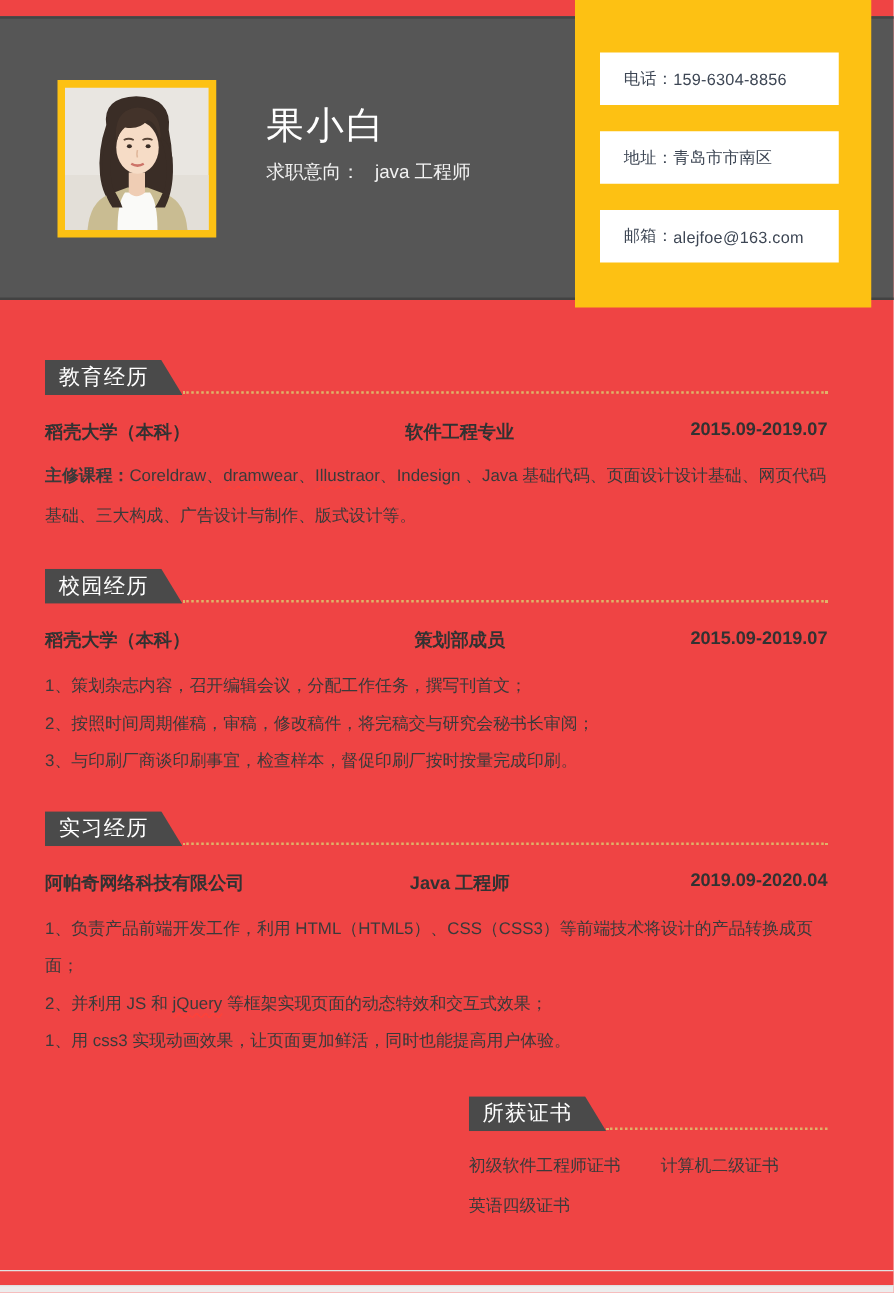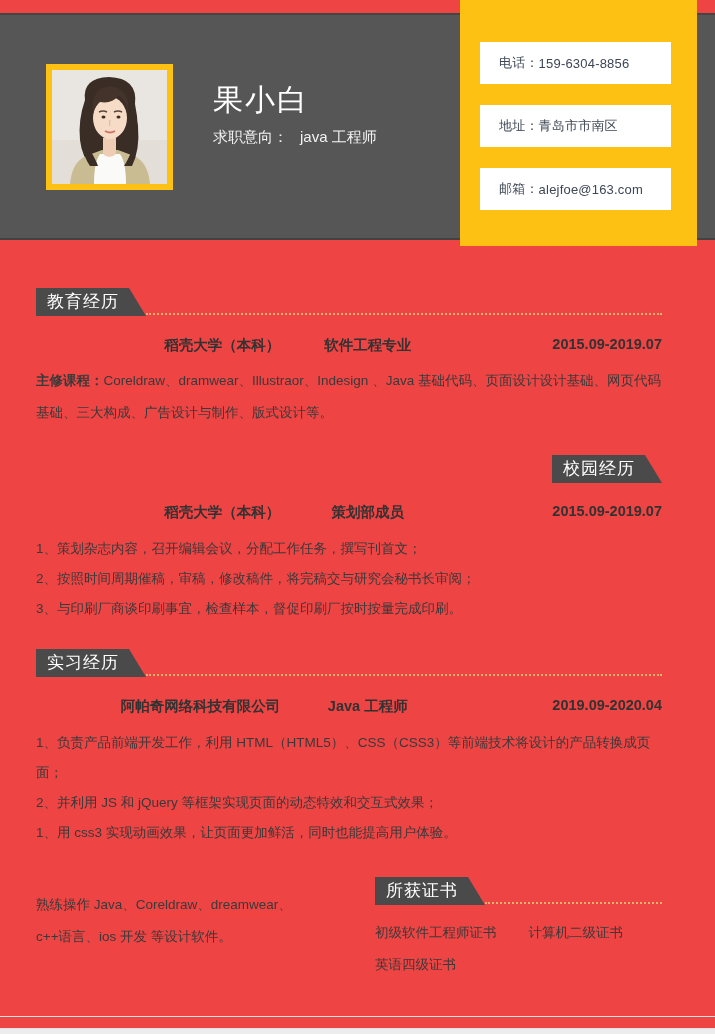--- a/index.html
+++ b/index.html
@@ -25,29 +25,29 @@
 
   
   .main { position:absolute; top:246px; left:36px; width:626px; }
   .sec-head { display:flex; align-items:flex-end; height:28px; }
   .sec-tag { background:#4a4a4a; color:#ffffff; font-size:17px; line-height:28px;
              padding:0 27px 0 11px; letter-spacing:1px;
              clip-path:polygon(0 0, calc(100% - 17px) 0, 100% 100%, 0 100%); }
   .sec-lead { flex:1; border-bottom:2px dotted #e0b269; margin-bottom:1px; }
 
   .meta-row { display:flex; margin-top:20px; font-weight:bold; font-size:14.5px; color:#323232; }
-  .meta-row .m1 { width:39%;text-align:right; }
+  .meta-row .m1 { width:39%; }
   .meta-row .m2 { width:28%; text-align:center; }
   .meta-row .m3 { flex:1; text-align:right; }
 
   .para { margin-top:10px; font-size:13.5px; line-height:32px; color:#3a3a3a; }
   .list { margin-top:12px; }
   .list .li { font-size:13.5px; line-height:30px; color:#3a3a3a; }
 
-  .mt26 { margin-top:26px;flex-direction:column; } .mt25 { margin-top:25px; } .mt29 { margin-top:29px; }
+  .mt26 { margin-top:26px; } .mt25 { margin-top:25px; } .mt29 { margin-top:29px; }
 
   .bottom-cols { display:flex; }
   .col-skills { width:269px; }
   .col-certs  { flex:1; margin-left:70px; }
   .cert-line { font-size:13.5px; line-height:32px; color:#3a3a3a; display:flex; }
   .cert-line .c2 { margin-left:32px; }
 
   .wavy { text-decoration-line:underline; text-decoration-style:wavy;
           text-decoration-color:#ff4038; text-decoration-thickness:1px;
           text-underline-offset:3px; }
@@ -153,21 +153,20 @@
       <div class="m3">2019.09-2020.04</div>
     </div>
     <div class="list">
       <div class="li"><span>1、负责产品前端开发工作，利用 HTML（HTML5）、CSS（CSS3）等前端技术将设计的产品转换成页面；</span></div>
       <div class="li"><span>2、并利用 JS 和 </span><span class="wavy">jQuery</span><span> 等框架实现页面的动态特效和交互式效果；</span></div>
       <div class="li"><span>1、用 css3 实现动画效果，让页面更加鲜活，同时也能提高用户体验。</span></div>
     </div>
 
     <div class="bottom-cols mt29">
       <div class="col-skills">
-        <div class="para" style="margin-top:12px"><span>熟练操作 Java、</span><span class="wavy">Coreldraw</span><span>、</span><span class="wavy">dreamwear</span><span>、c++语言、</span><span class="wavy">ios</span><span> 开发 等设计软件。</span></div>
       </div>
       <div class="col-certs">
         <div class="sec-head">
           <div class="sec-tag">所获证书</div>
           <div class="sec-lead"></div>
         </div>
         <div class="cert-line" style="margin-top:12px">
           <span class="c1">初级软件工程师证书</span>
           <span class="c2">计算机二级证书</span>
         </div>

